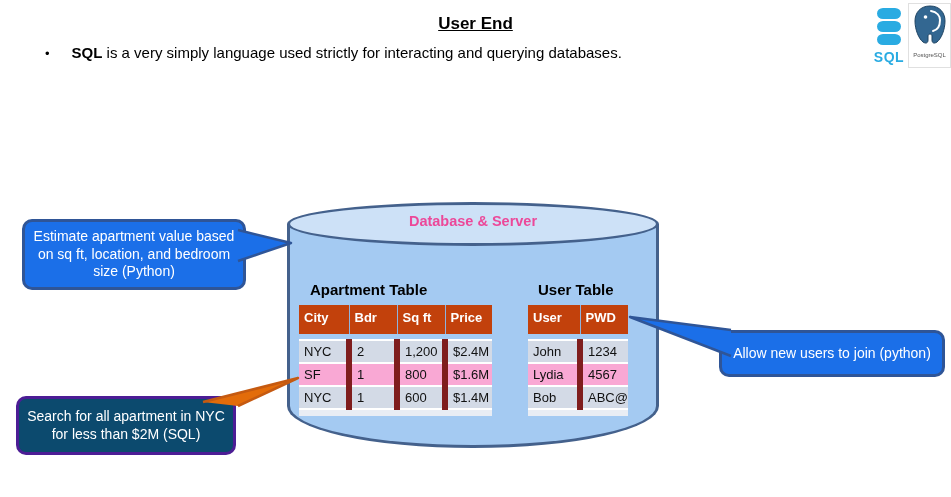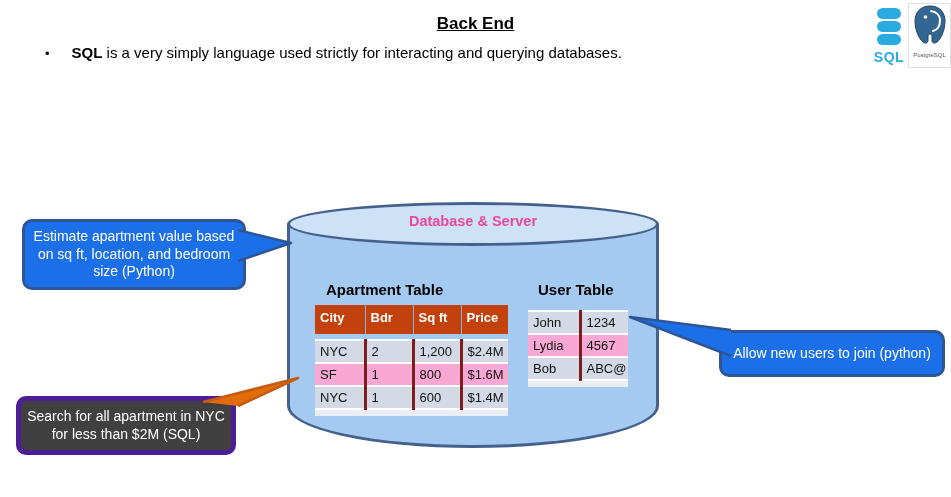--- a/index.html
+++ b/index.html
@@ -26,58 +26,58 @@
   .cyl-body{position:absolute;left:0;right:0;top:22px;bottom:0;background:#A4CAF2;
     border:3px solid #44618C;border-top:none;box-sizing:border-box;
     border-bottom-left-radius:50% 42px;border-bottom-right-radius:50% 42px;}
   .cyl-top{position:absolute;left:0;right:0;top:0;height:44px;background:#CDE1F7;
     border:3px solid #44618C;box-sizing:border-box;border-radius:50%;}
   .cyl-title{position:absolute;left:0;right:0;top:11px;text-align:center;
     font-size:14.5px;font-weight:700;color:#ec4899;z-index:2;}
 
   
   .tbl-block{position:absolute;z-index:3;}
-  .tbl-block.apartment{left:299px;top:279px;margin-left:16px;}
+  .tbl-block.apartment{left:299px;top:279px;}
   .tbl-block.user{left:528px;top:279px;}
   .tbl-title{font-size:15px;font-weight:700;color:#000;height:26px;line-height:22px;}
   .tbl-block.apartment .tbl-title{padding-left:11px;}
   .tbl-block.user .tbl-title{padding-left:10px;}
   table.datagrid{border-collapse:collapse;table-layout:fixed;}
   table.datagrid th{background:#c2410c;color:#fff;font-size:13px;font-weight:700;
     text-align:left;vertical-align:top;padding:5px 0 0 5px;height:24px;
     border-right:1px solid #8FB3DF;}
   table.datagrid th:last-child{border-right:none;}
   table.datagrid tr.gap td{height:5px;background:transparent;padding:0;}
   table.datagrid td{font-size:13px;color:#111;padding:0 0 0 5px;height:21px;
-    border-right:3px solid #7f1d1d;border-bottom:2px solid #fff;}
+    border-right:6px solid #7f1d1d;border-bottom:2px solid #fff;}
   table.datagrid td:last-child{border-right:none;}
   table.datagrid tr.band-a td{background:#D3DAE6;}
   table.datagrid tr.band-b td{background:#f9a8d4;}
   table.datagrid tr.foot td{height:6px;background:#E9EDF4;padding:0;border-bottom:none;}
   table.apartment-grid{width:193px;}
   table.user-grid{width:100px;}
 
   
   .callout{position:absolute;z-index:6;border-radius:10px;color:#fff;
     display:flex;align-items:center;justify-content:center;text-align:center;
     font-size:14px;line-height:1.28;box-sizing:border-box;padding:14px 6px;}
   .callout.blue{background:#1B6FE8;border:3px solid #2F5597;}
-  .callout.orange{background:#404040;border:5px solid #4c1d95;}
+  .callout.orange{background:#0c4a6e;border:3px solid #4c1d95;}
   .callout.estimate{left:22px;top:219px;width:224px;height:71px;}
   .callout.allow{left:719px;top:330px;width:226px;height:47px;}
   .callout.search{left:16px;top:396px;width:220px;height:59px;}
 
   .tails{position:absolute;left:0;top:0;width:951px;height:497px;z-index:7;pointer-events:none;}
 </style>
 </head>
 <body>
 
 <div class="stage">
 
-  <div class="slide-title">Back End</div>
+  <div class="slide-title">User End</div>
   <div class="bullet-row">
     <span class="bullet-dot">•</span>
     <span class="bullet-text"><b>SQL</b><span> is a very simply language used strictly for interacting and querying databases.</span></span>
   </div>
 
   <div class="sql-logo">
     <svg width="32" height="40" viewBox="0 0 32 40">
       <rect x="4" y="1" width="24" height="11" rx="6" ry="5.5" fill="#29ABE2"></rect>
       <rect x="4" y="14" width="24" height="11" rx="6" ry="5.5" fill="#29ABE2"></rect>
       <rect x="4" y="27" width="24" height="11" rx="6" ry="5.5" fill="#29ABE2"></rect>
@@ -144,20 +144,24 @@
   </div>
 
   <div class="tbl-block user">
     <div class="tbl-title">User Table</div>
     <table class="datagrid user-grid">
       <colgroup>
           <col style="width:52px">
           <col style="width:48px">
         </colgroup>
       <tbody>
+          <tr>
+        <th>User</th>
+        <th>PWD</th>
+      </tr>
       <tr class="gap">
             <td colspan="2"></td>
           </tr>
       <tr class="band-a">
         <td>John</td>
         <td>1234</td>
       </tr>
       <tr class="band-b">
         <td>Lydia</td>
         <td>4567</td>

